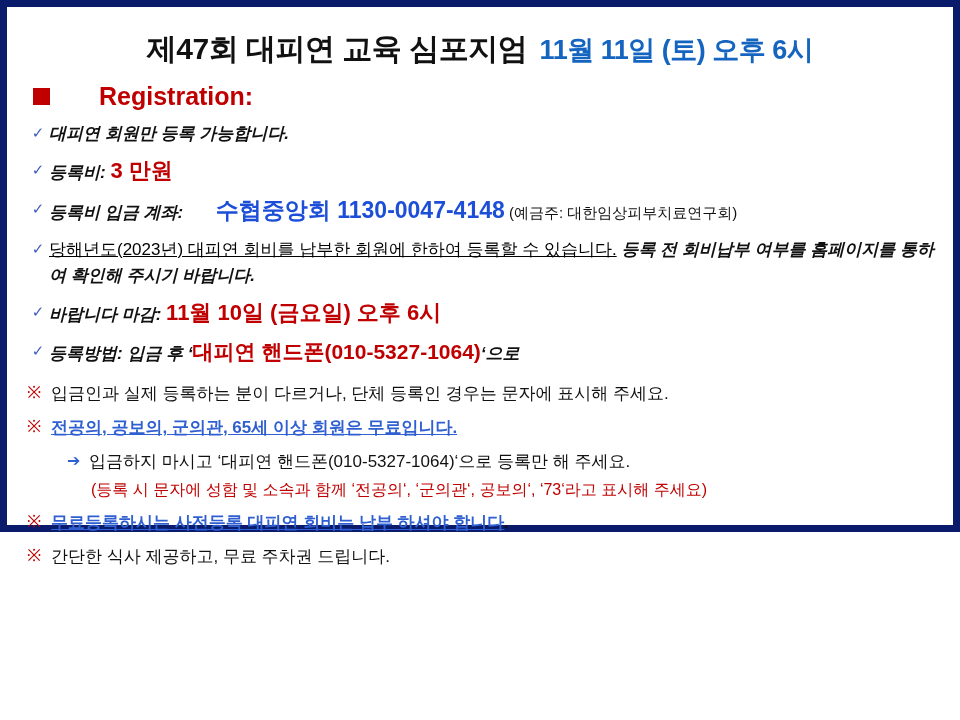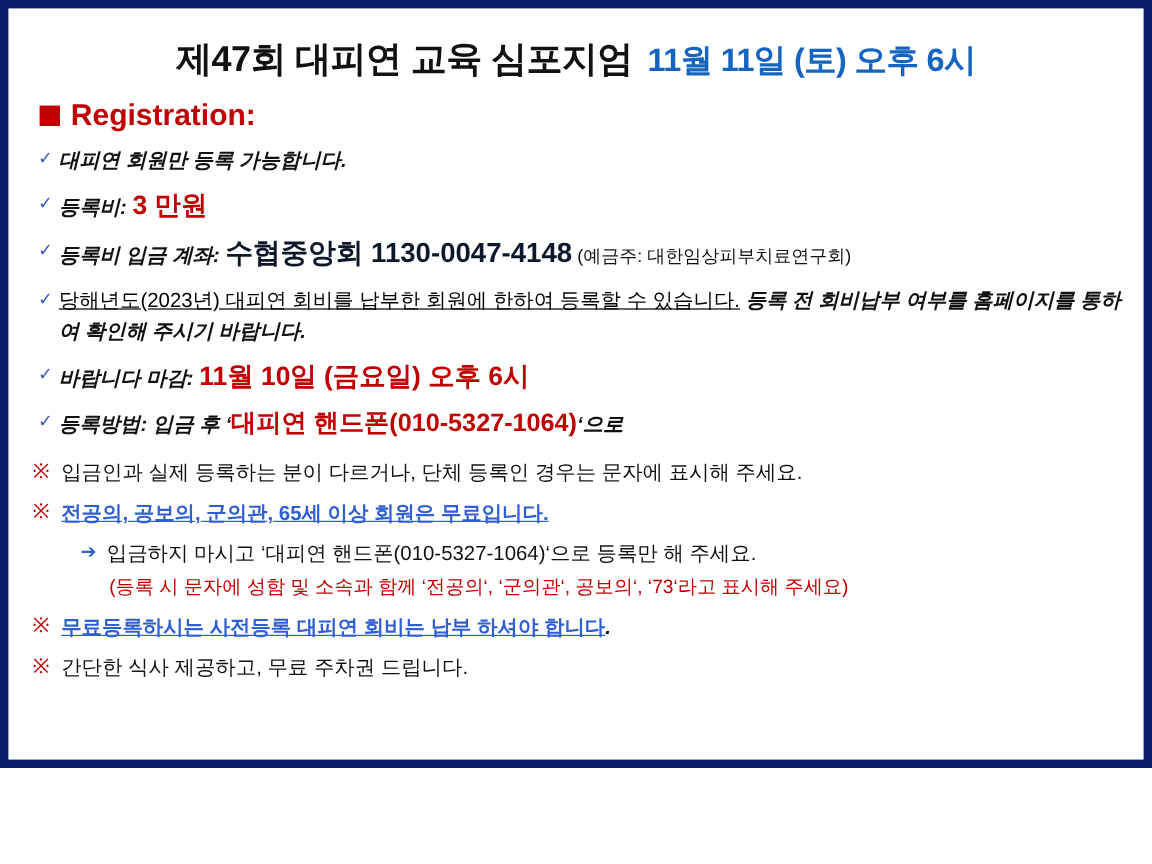--- a/index.html
+++ b/index.html
@@ -9,21 +9,21 @@
   body {
     width: 960px;
     height: 720px;
     background: #ffffff;
     font-family: "Liberation Sans", sans-serif;
     overflow: hidden;
   }
   .slide {
     position: relative;
     width: 960px;
-    height: 640px;
+    height: 532px;
     box-sizing: border-box;
     border: 7px solid #0b1b6b;
     background: #ffffff;
   }
   .inner {
     position: absolute;
     left: 0; top: 0; right: 0; bottom: 0;
     padding: 10px 14px 6px 14px;
     box-sizing: border-box;
   }
@@ -47,20 +47,21 @@
     color: #1565c0;
     letter-spacing: -0.5px;
     margin-left: 8px;
   }
 
   
   .reg-header {
     display: flex;
     align-items: center;
     margin: 12px 0 10px 12px;
+    gap: 40px;
   }
   .sq-bullet {
     width: 17px;
     height: 17px;
     background: #c00000;
     display: inline-block;
     margin-right: 9px;
   }
   .reg-title {
     font-size: 25px;
@@ -91,23 +92,24 @@
     line-height: 26px;
     color: #111111;
   }
   .t-black { color: #111111; font-weight: bold; font-style: italic; }
   .big-red {
     color: #c00000;
     font-weight: bold;
     font-size: 22px;
   }
   .big-red-xl {
-    color: #0f172a;
+    color: #1d4ed8;
     font-weight: bold;
     font-size: 23px;
+    margin-left: 28px;
   }
   .small-note {
     font-size: 15px;
     color: #111111;
   }
   .blue-ul {
     color: #000000;
     text-decoration: underline;
     font-weight: normal;
   }

